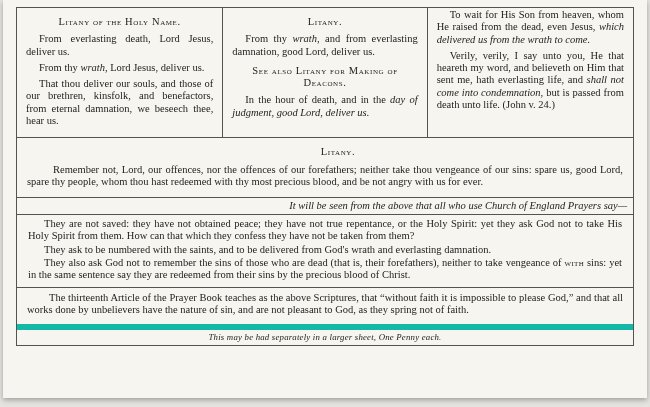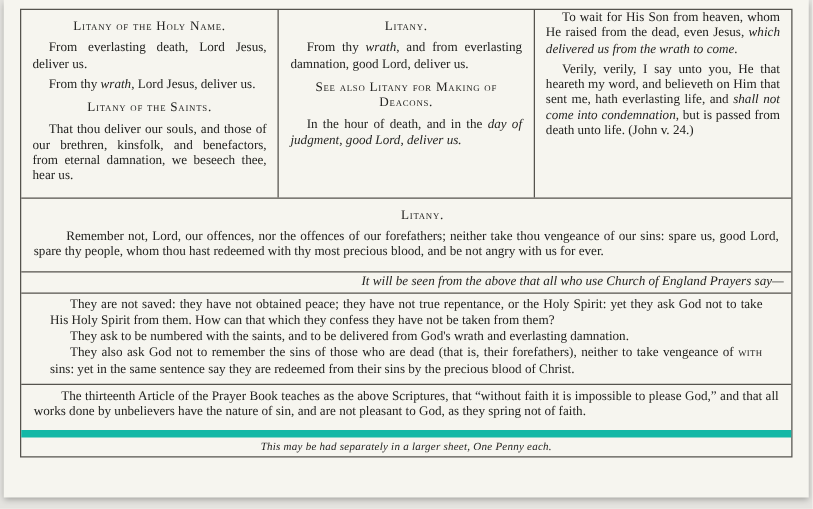--- a/index.html
+++ b/index.html
@@ -37,21 +37,21 @@
   .sc { font-variant: small-caps; letter-spacing: .3px; }
 
   .litany { border-bottom: 1px solid #55534e; padding: 1px 10px 5px; }
   .litany p { text-indent: 26px; }
   .comm-head {
     border-bottom: 1px solid #55534e;
     text-align: right; font-style: italic;
     font-size: 10.5px; padding: 2px 6px 3px;
   }
   .comm { padding: 3px 10px 4px; }
-  .comm p { margin: 0 13px 1px; text-indent: 16px; }
+  .comm p { margin: 0 1px 1px; text-indent: 16px; }
   .scripture { border-top: 1px solid #55534e; padding: 4px 10px 5px; }
   .scripture p { margin: 0 0 3px; text-indent: 22px; }
   .footnote-band {
     border-top: 6px solid #14b8a6;
     text-align: center; font-style: italic;
     font-size: 8.8px; padding: 2px 6px 3px;
     letter-spacing: .2px;
   }
 </style>
 </head>
@@ -59,21 +59,20 @@
 
 <div class="sheet">
   <div class="frame">
 
     <div class="cols">
 
       <div class="col">
         <p class="chd">Litany of the Holy Name.</p>
         <p>From everlasting death, Lord Jesus, deliver us.</p>
         <p><span>From thy </span><span class="it">wrath</span><span>, Lord Jesus, deliver us.</span></p>
-        <p class="chd">Litany of the Saints.</p>
         <p>That thou deliver our souls, and those of our brethren, kinsfolk, and benefactors, from eternal damnation, we beseech thee, hear us.</p>
       </div>
 
       <div class="col mid">
         <p class="chd">Litany.</p>
         <p><span>From thy </span><span class="it">wrath</span><span>, and from everlasting damnation, good Lord, deliver us.</span></p>
         <p class="chd">See also Litany for Making of Deacons.</p>
         <p><span>In the hour of death, and in the </span><span class="it">day of judgment, good Lord, deliver us.</span></p>
       </div>
 

